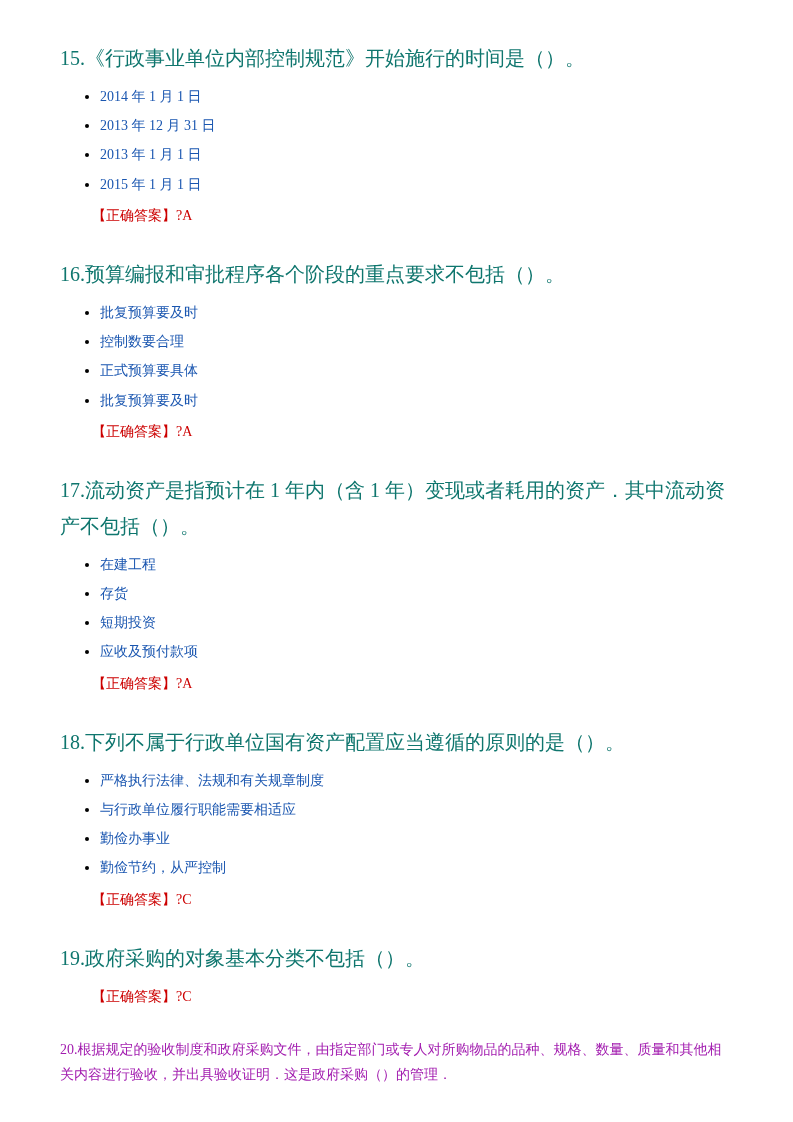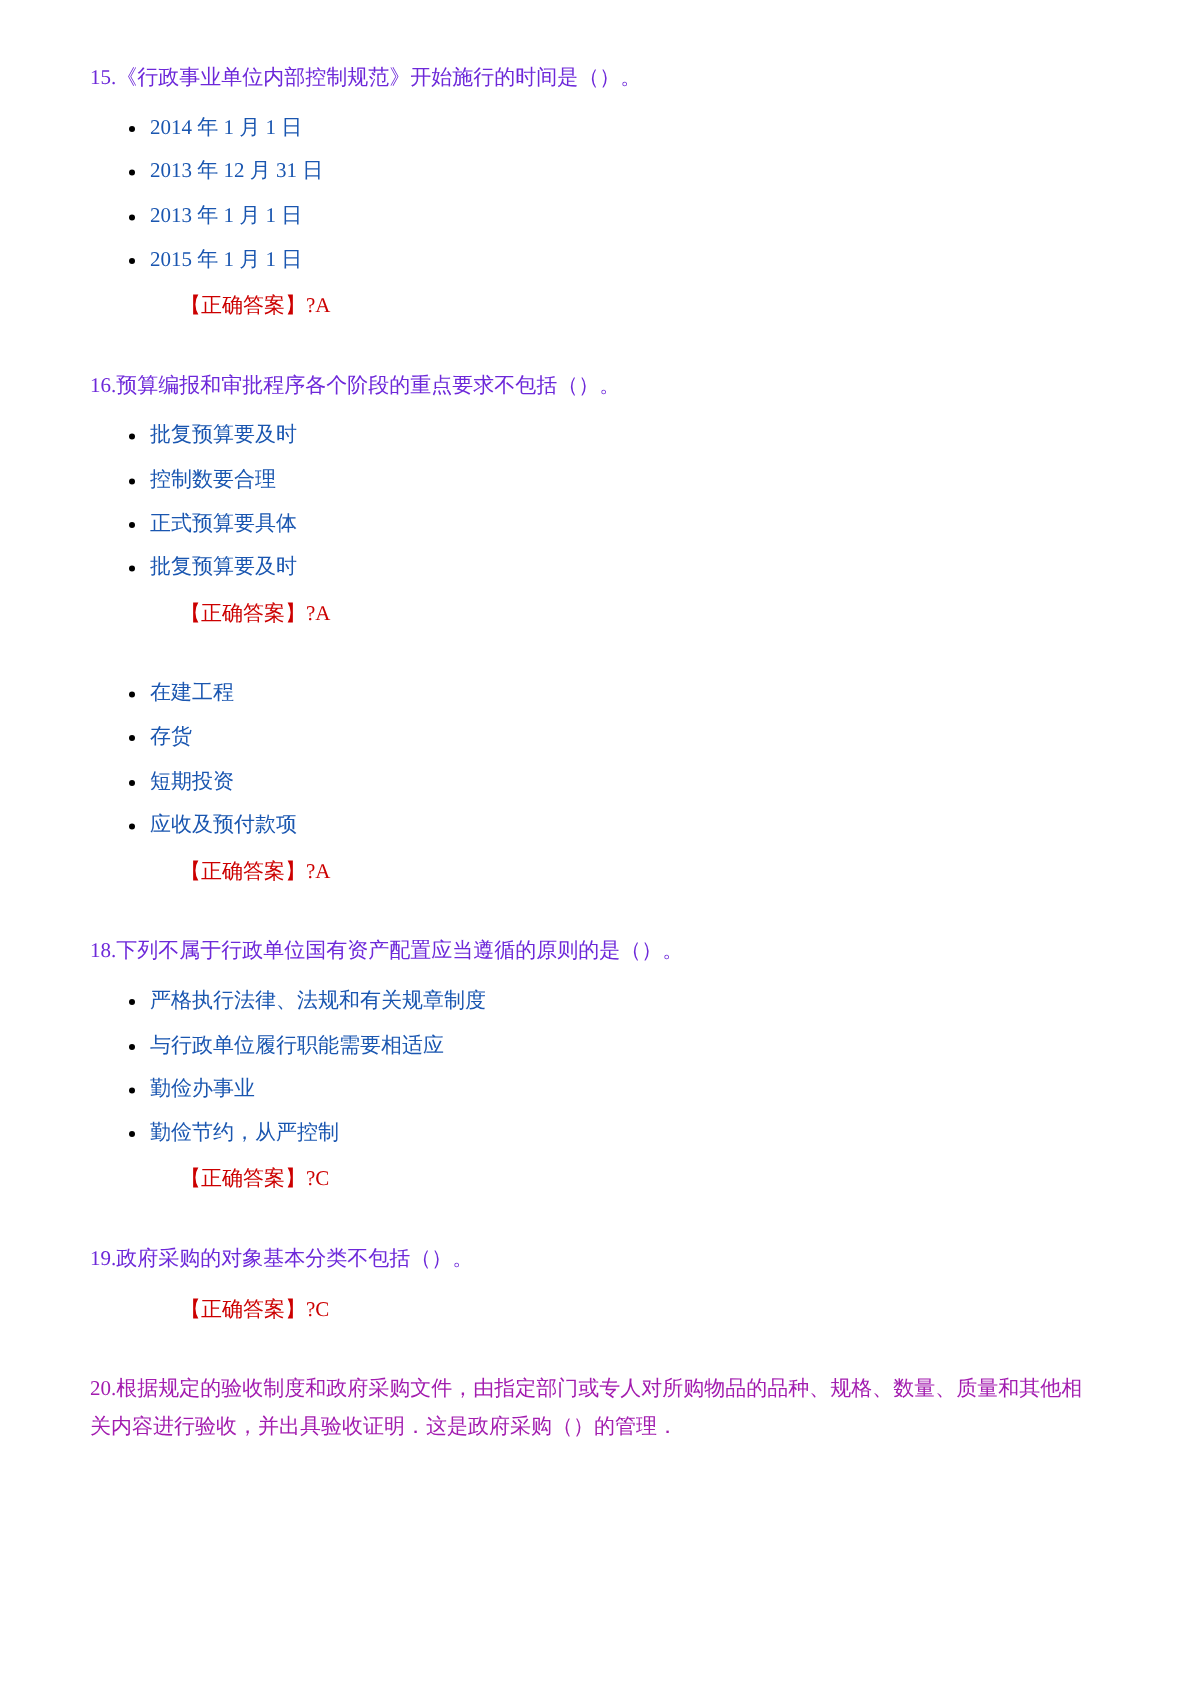--- a/index.html
+++ b/index.html
@@ -14,42 +14,42 @@
       color: #000000;
       width: 793px;
       min-height: 1122px;
       padding: 40px 60px;
       line-height: 1.8;
     }
     .question-block {
       margin-bottom: 28px;
     }
     .question-text {
-      color: #6d28d9;
-      font-size: 14px;
+      color: #0f766e;
+      font-size: 20px;
       line-height: 1.8;
       margin-bottom: 8px;
     }
     .options-list {
       list-style: disc;
       padding-left: 40px;
       margin-bottom: 6px;
     }
     .options-list li {
       margin-bottom: 4px;
     }
     .option-link {
       color: #1a56b0;
       text-decoration: none;
       font-size: 14px;
     }
     .correct-answer {
       color: #cc0000;
       font-size: 14px;
-      margin-left: 60px;
+      margin-left: 32px;
       margin-top: 4px;
     }
     .last-question-text {
       color: #a21caf;
       font-size: 14px;
       line-height: 1.8;
     }
   </style>
 </head>
 <body>
@@ -88,20 +88,21 @@
         <a class="option-link" href="#">正式预算要具体</a>
       </li>
       <li>
         <a class="option-link" href="#">批复预算要及时</a>
       </li>
     </ul>
     <div class="correct-answer">【正确答案】?A</div>
   </div>
 
   <div class="question-block">
+    <div class="question-text">17.流动资产是指预计在 1 年内（含 1 年）变现或者耗用的资产．其中流动资产不包括（）。</div>
     <ul class="options-list">
       <li>
         <a class="option-link" href="#">在建工程</a>
       </li>
       <li>
         <a class="option-link" href="#">存货</a>
       </li>
       <li>
         <a class="option-link" href="#">短期投资</a>
       </li>

